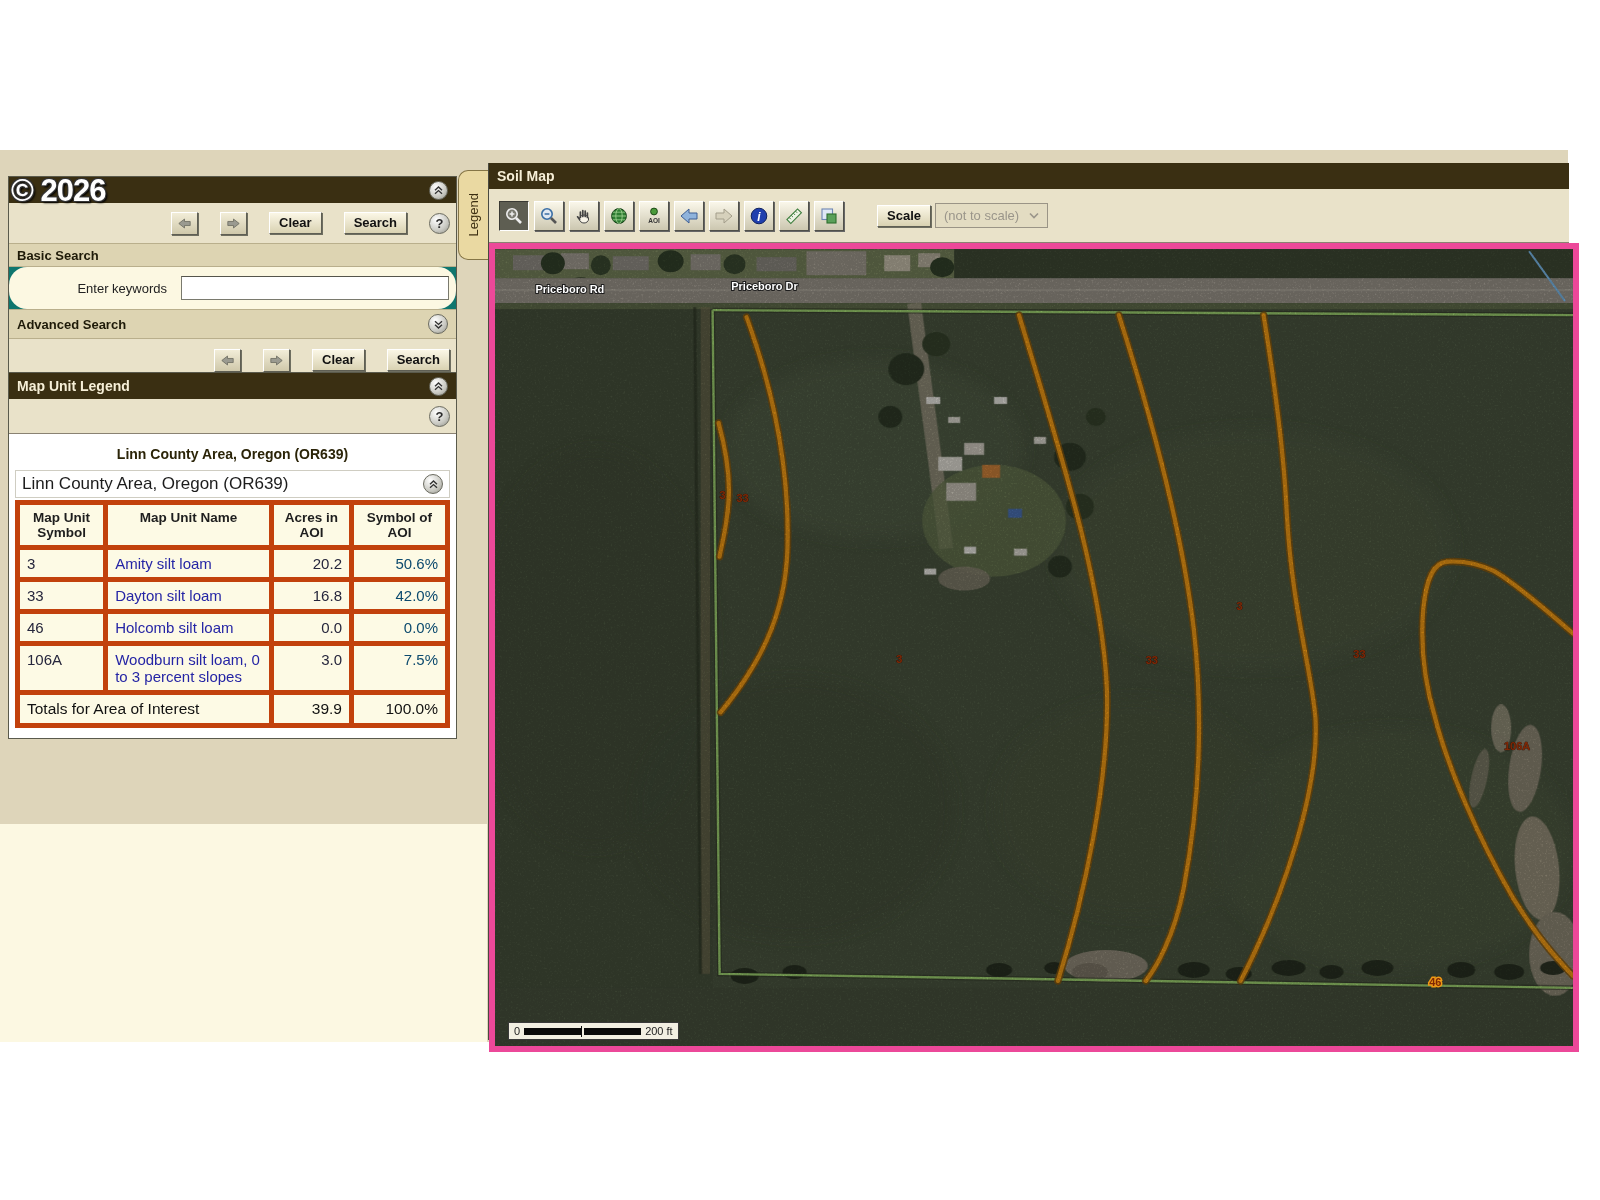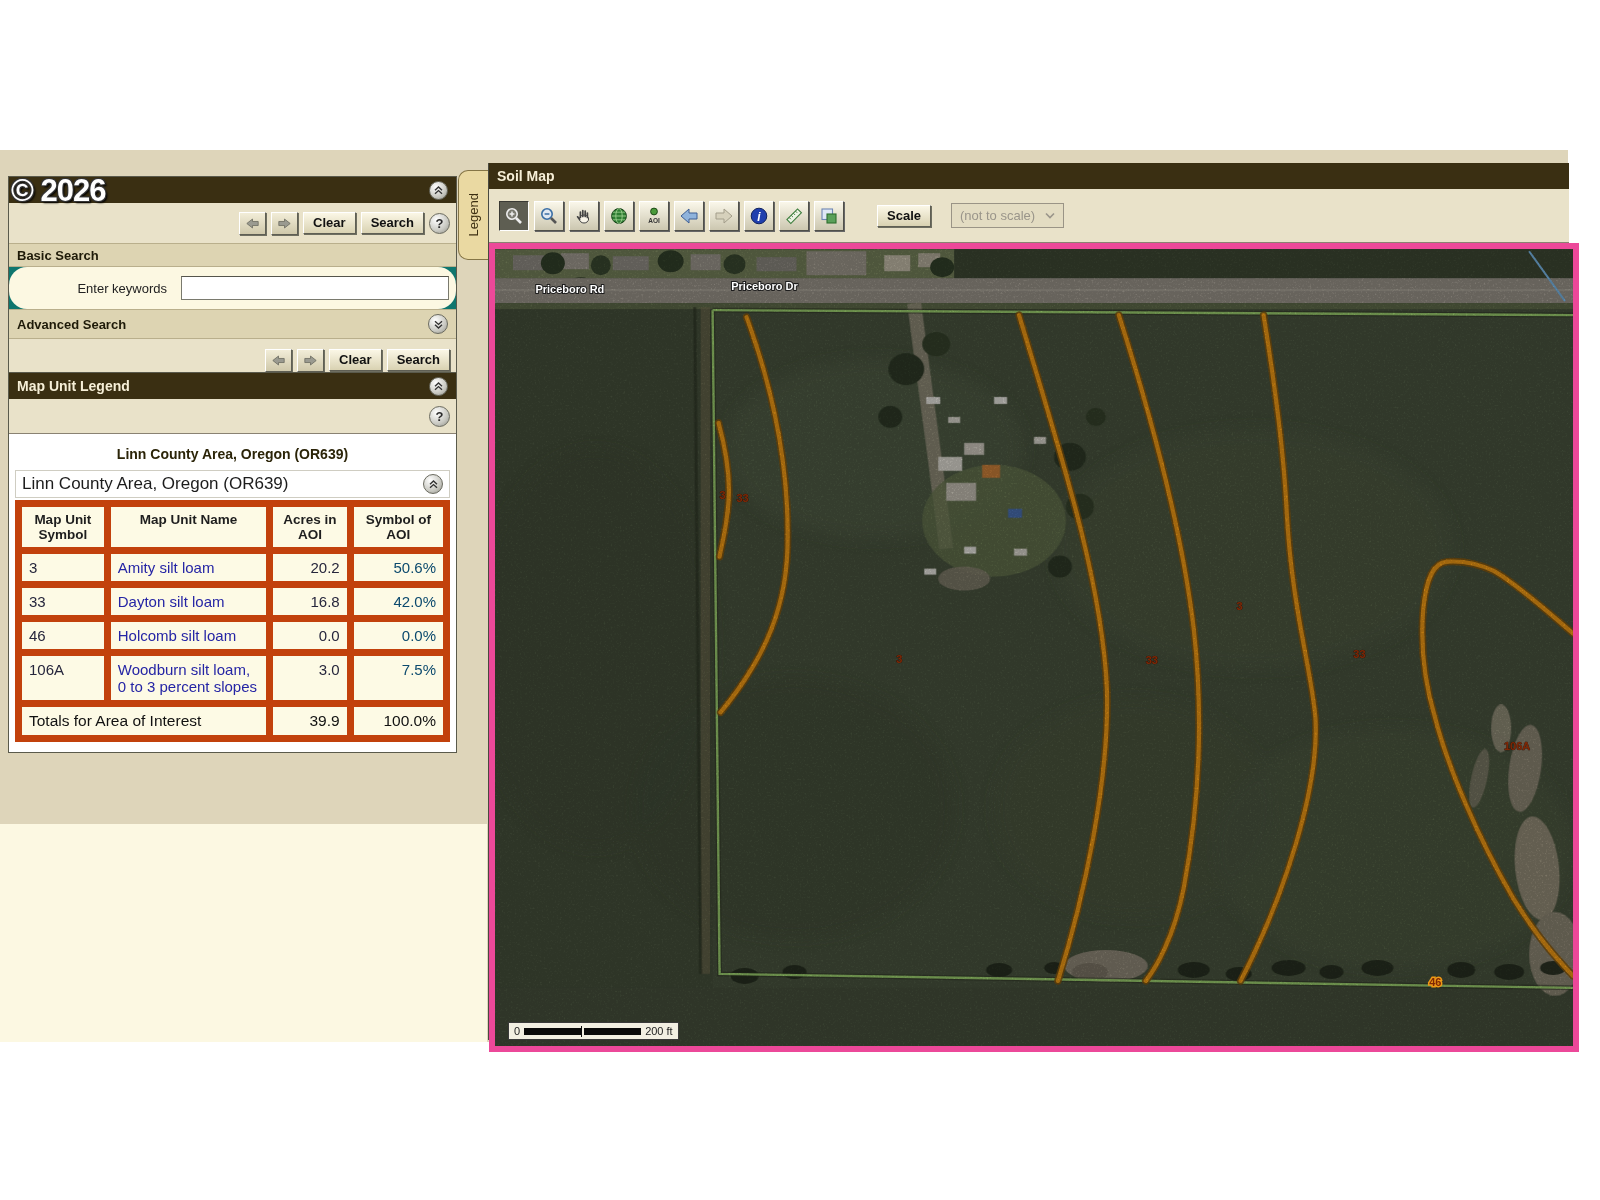--- a/index.html
+++ b/index.html
@@ -19,54 +19,54 @@
        font-weight:bold;font-size:13px;color:#111;padding:2px 9px;line-height:16px;}
   .arrow-btn{width:27px;height:23px;background:linear-gradient(#f2edd8,#cfc8aa);
        border:1px solid #5f5f54;border-top-color:#fff;border-left-color:#fff;
        box-shadow:1px 1px 0 #6e6e60;display:inline-flex;align-items:center;justify-content:center;}
 
   
   #search-panel{position:absolute;left:8px;top:26px;width:447px;border:1px solid #5a5a4c;background:#0f766e;}
   #search-panel .hdr .watermark{position:absolute;left:2px;top:-4px;font-size:31px;font-weight:bold;color:#fff;
        text-shadow:1px 1px 0 #333,-1px -1px 0 #333,1px -1px 0 #333,-1px 1px 0 #333,2px 2px 2px #000;
        letter-spacing:-1px;white-space:nowrap;}
-  .tool-row{background:#e9e2c9;display:flex;align-items:center;justify-content:flex-end;gap:5px;padding:0 6px;}
+  .tool-row{background:#e9e2c9;display:flex;align-items:center;justify-content:flex-end;gap:22px;padding:0 6px;}
   .sect-bar{background:#ddd4b2;border-top:1px solid #b9af8c;border-bottom:1px solid #b9af8c;
        font-weight:bold;font-size:13px;color:#1e1a08;display:flex;align-items:center;padding:0 8px;height:22px;}
   .kw-row{background:#fcf8e2;display:flex;align-items:center;height:42px;border-radius:18px;}
   .kw-row label{width:158px;text-align:right;font-size:13px;color:#222;padding-right:14px;}
   .kw-row input{width:258px;height:20px;border:1px solid #7a7a6e;border-top-color:#55554c;background:#fff;
        font-family:"Liberation Sans",sans-serif;font-size:13px;padding:1px 4px;}
 
   #mul-panel{position:absolute;left:8px;top:222px;width:447px;border:1px solid #5a5a4c;background:#fff;}
   #mul-body{background:#fff;padding:8px 6px 10px 6px;}
   .area-heading{font-weight:bold;font-size:14px;text-align:center;color:#2b2408;margin:4px 0 8px 0;}
   .area-subrow{display:flex;align-items:center;justify-content:space-between;
        border:1px solid #cfcdc2;padding:3px 6px;margin-bottom:2px;background:#fff;}
   .area-subrow span{font-size:17px;color:#1c1c1c;}
   table.mul{border-collapse:collapse;width:100%;background:#fdfae5;}
-  table.mul th,table.mul td{border:7px solid #c2410c;font-size:15px;padding:5px 7px;vertical-align:top;margin-top:27px;}
+  table.mul th,table.mul td{border:5px solid #c2410c;font-size:15px;padding:5px 7px;vertical-align:top;margin-top:27px;}
   table.mul th{font-size:13.5px;font-weight:bold;text-align:center;color:#1e1e1e;}
   td.sym{width:70px;color:#26263c;}
   td.name{width:150px;}
   td.name a{color:#2525a5;text-decoration:none;}
   td.num{width:62px;text-align:right;color:#26263c;}
   td.pct{width:78px;text-align:right;color:#0c4a6e;}
   tr.totals td{font-weight:normal;color:#111;font-size:15.5px;}
 
   
   #map-panel{position:absolute;left:488px;top:13px;width:1080px;height:877px;border-left:1px solid #4a4a40;}
   #map-toolbar{background:#e9e2c9;height:53px;display:flex;align-items:center;padding:0 10px;gap:5px;
        border-bottom:1px solid #8a8272;}
   .mbtn{width:30px;height:30px;background:linear-gradient(#faf7ea,#ccc7b0);
        border:1px solid #50504a;border-top-color:#fff;border-left-color:#fff;
        box-shadow:1px 1px 0 #666;display:flex;align-items:center;justify-content:center;padding:0;}
   .mbtn.pressed{background:#5e5e52;border-top-color:#3a3a34;border-left-color:#3a3a34;
        border-bottom-color:#fff;border-right-color:#fff;box-shadow:none;}
-  .scale-wrap{display:flex;align-items:center;gap:20px;margin-left:28px;}
+  .scale-wrap{display:flex;align-items:center;gap:4px;margin-left:28px;}
   .scale-dd{display:flex;align-items:center;gap:10px;background:#e3dcc2;border:1px solid #9a9486;
        color:#9a958a;font-size:13px;padding:2px 8px;height:19px;}
   #legend-tab{position:absolute;left:458px;top:20px;width:29px;height:88px;background:#ead9a2;
        border:1px solid #857546;border-right:none;border-radius:10px 0 0 10px;
        display:flex;align-items:center;justify-content:center;}
   #legend-tab span{writing-mode:vertical-rl;transform:rotate(180deg);font-size:13px;color:#3c2f12;}
 
   #map-view{position:relative;width:1078px;height:797px;border:6px solid #ec4899;background:#49543f;overflow:hidden;}
   #scalebar{position:absolute;left:13px;bottom:6px;height:16px;background:#f2efe2;border:1px solid #3a3a3a;
        display:flex;align-items:center;padding:0 5px;gap:4px;font-size:11px;color:#222;}

